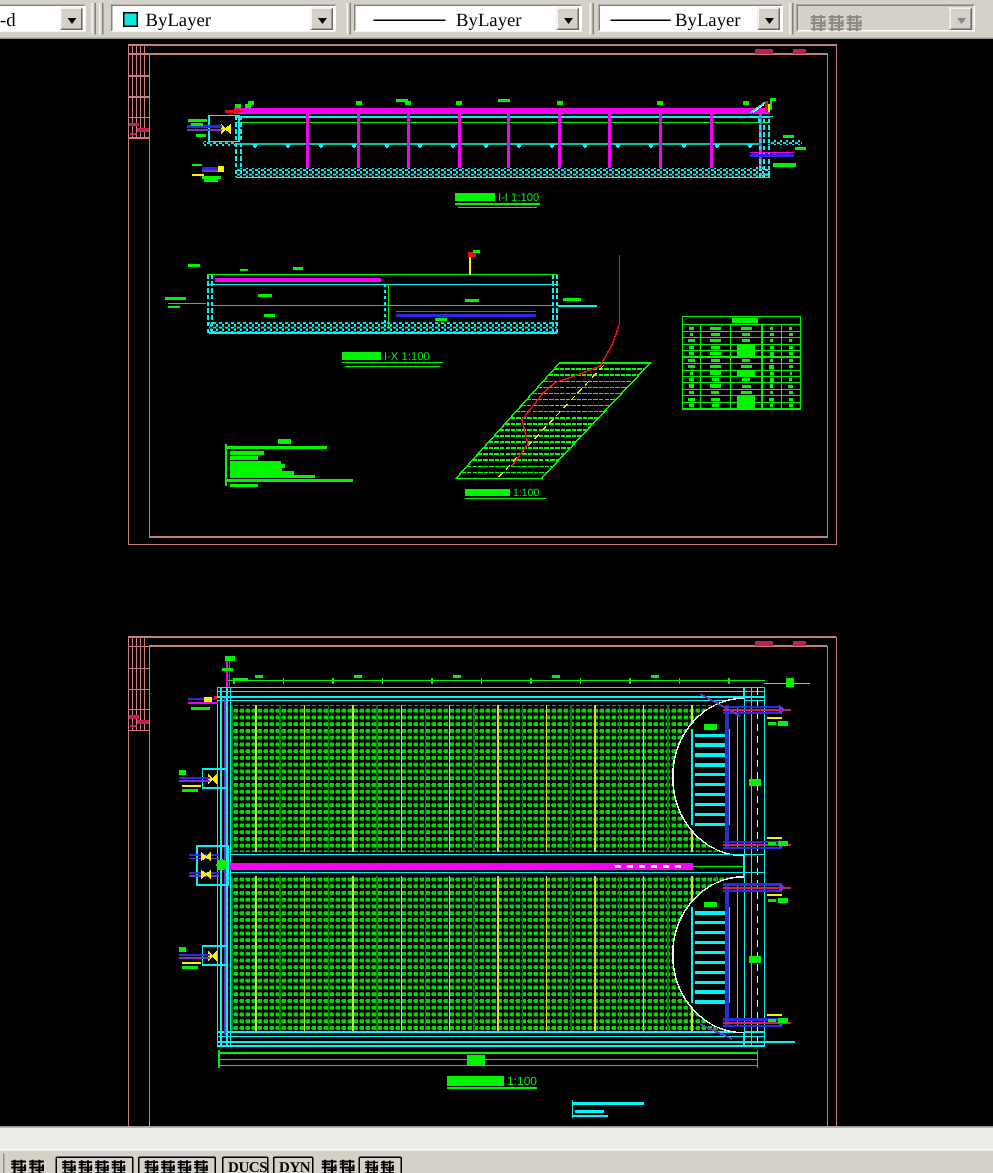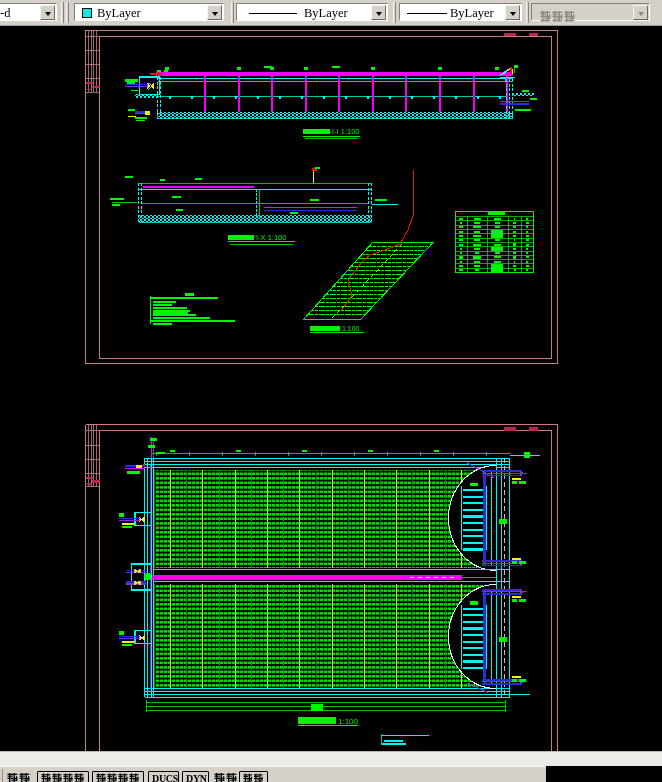--- a/index.html
+++ b/index.html
@@ -2,21 +2,21 @@
 <html><head><meta charset="utf-8"><style>
 *{margin:0;padding:0;box-sizing:border-box}
 body{width:662px;height:782px;position:relative;background:#000;overflow:hidden;font-family:"Liberation Sans",sans-serif}
 #toolbar{position:absolute;left:0;top:0;width:662px;height:26px;background:#d5d1c9;border-bottom:1px solid #9a9a94}
 .combo{position:absolute;top:3px;height:18px;background:#fff;border-top:1.2px solid #848078;border-left:1.2px solid #848078;border-bottom:1px solid #fff;border-right:1px solid #fff}
 .combo .btn{position:absolute;right:1px;top:1px;width:15px;height:14.5px;background:#d5d1c9;border-top:1px solid #f5f4f0;border-left:1px solid #f5f4f0;border-right:1.2px solid #6c6a64;border-bottom:1.2px solid #6c6a64}
 .arr{position:absolute;left:4px;top:5.5px;width:0;height:0;border-left:3.5px solid transparent;border-right:3.5px solid transparent;border-top:4px solid #000}
 .ctext{position:absolute;top:2px;font-family:"Liberation Serif",serif;font-size:12.5px;color:#000}
 .grip{position:absolute;top:2px;height:21px;width:3px;background:#d5d1c9;border-left:1px solid #f5f4f0;border-right:1px solid #84827c}
 #statusgap{position:absolute;left:0;top:751px;width:662px;height:15px;background:#ecebe7;border-top:1px solid #b8b6b0}
-#statusbar{position:absolute;left:0;top:766px;width:546px;height:16px;background:#d5d1c9;border-top:1px solid #fbfaf7}
+#statusbar{position:absolute;left:0;top:766px;width:662px;height:16px;background:#d5d1c9;border-top:1px solid #fbfaf7}
 .sbtn{position:absolute;top:3.5px;height:16px;border:1.3px solid #000;border-radius:1px;padding:0 3px;display:flex;align-items:center}
 .sflat{position:absolute;top:4px;height:16px;padding:0 2px;display:flex;align-items:center}
 </style></head><body>
 <div id="toolbar">
   <div class="combo" style="left:-30px;width:87px">
     <span class="ctext" style="left:29px">-d</span>
     <div class="btn">
         <div class="arr"></div>
       </div>
   </div>

